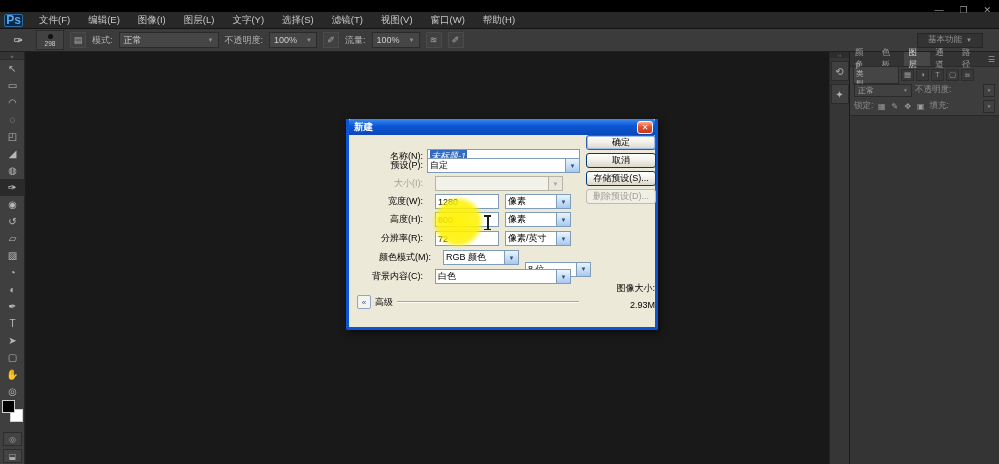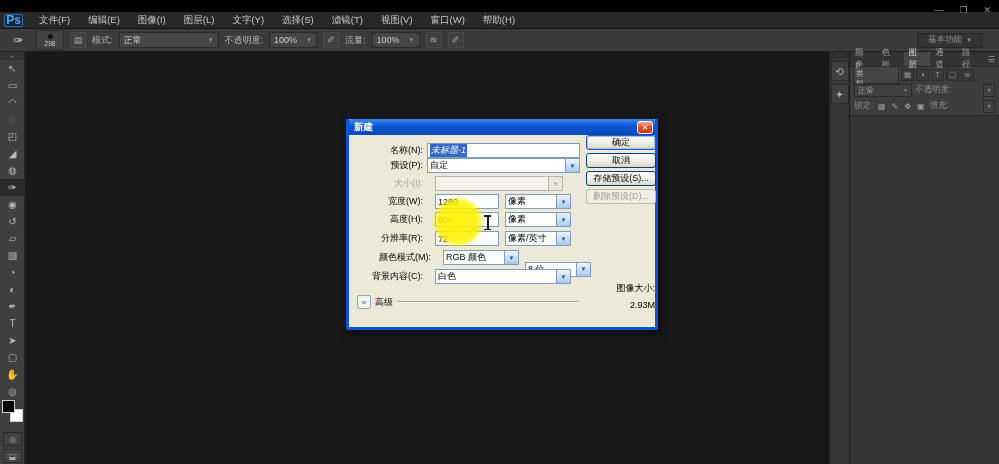--- a/index.html
+++ b/index.html
@@ -125,21 +125,21 @@
   
   .click-highlight { position:absolute; left:432px; top:196px; width:52px; height:52px; z-index:20;
     border-radius:50%;
     background:radial-gradient(circle, rgba(255,242,0,.95) 0%, rgba(255,242,0,.85) 55%, rgba(255,242,0,0) 72%); }
   .ibeam { position:absolute; left:483px; top:215px; width:9px; height:15px; z-index:21; }
   .ibeam .stem { position:absolute; left:4px; top:1px; width:1.5px; height:13px; background:#1a1a1a; }
   .ibeam .cap-t,.ibeam .cap-b { position:absolute; left:1px; width:7px; height:1.5px; background:#1a1a1a; }
   .ibeam .cap-t { top:0; } .ibeam .cap-b { bottom:0; }
 
   
-  .r-name{top:8px;border-radius:6px;} .r-preset{top:23px;} .r-size{top:41px;} .r-width{top:59px;}
+  .r-name{top:14px;border-radius:6px;} .r-preset{top:23px;} .r-size{top:41px;} .r-width{top:59px;}
   .r-height{top:77px;} .r-res{top:96px;} .r-mode{top:115px;padding-left:8px;} .r-bg{top:134px;}
   .w-full{width:153px;} .w-size{width:128px; margin-left:8px;}
   .w-num{width:64px; margin-left:8px;} .w-unit{width:66px; margin-left:6px;}
   .w-cm1{width:76px; margin-left:8px;gap:9px;} .w-cm2{width:66px; margin-left:6px;margin-top:23px;}
   .w-bgc{width:136px; margin-left:8px;}
 </style>
 </head>
 <body>
 
 <div class="app">

